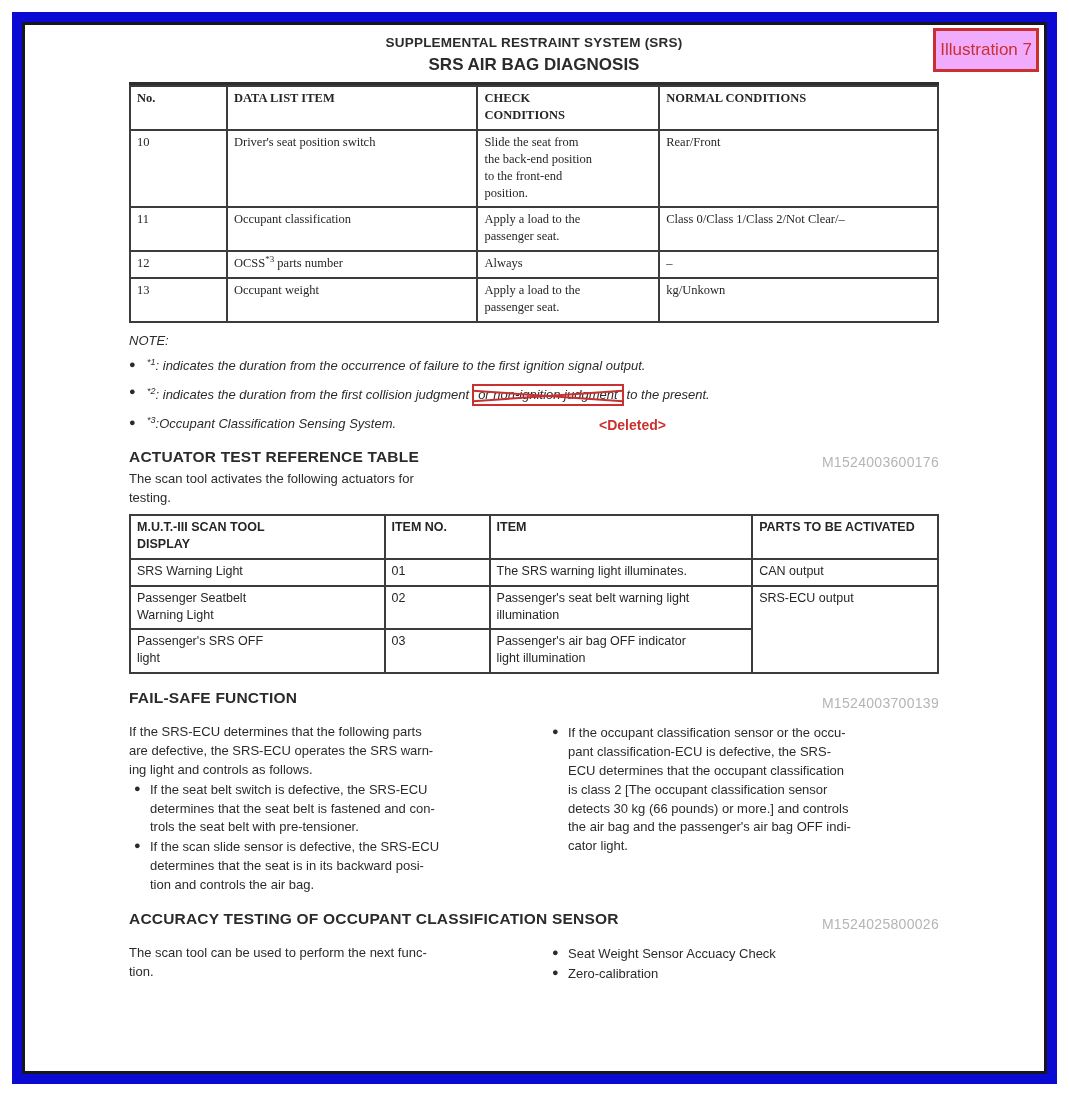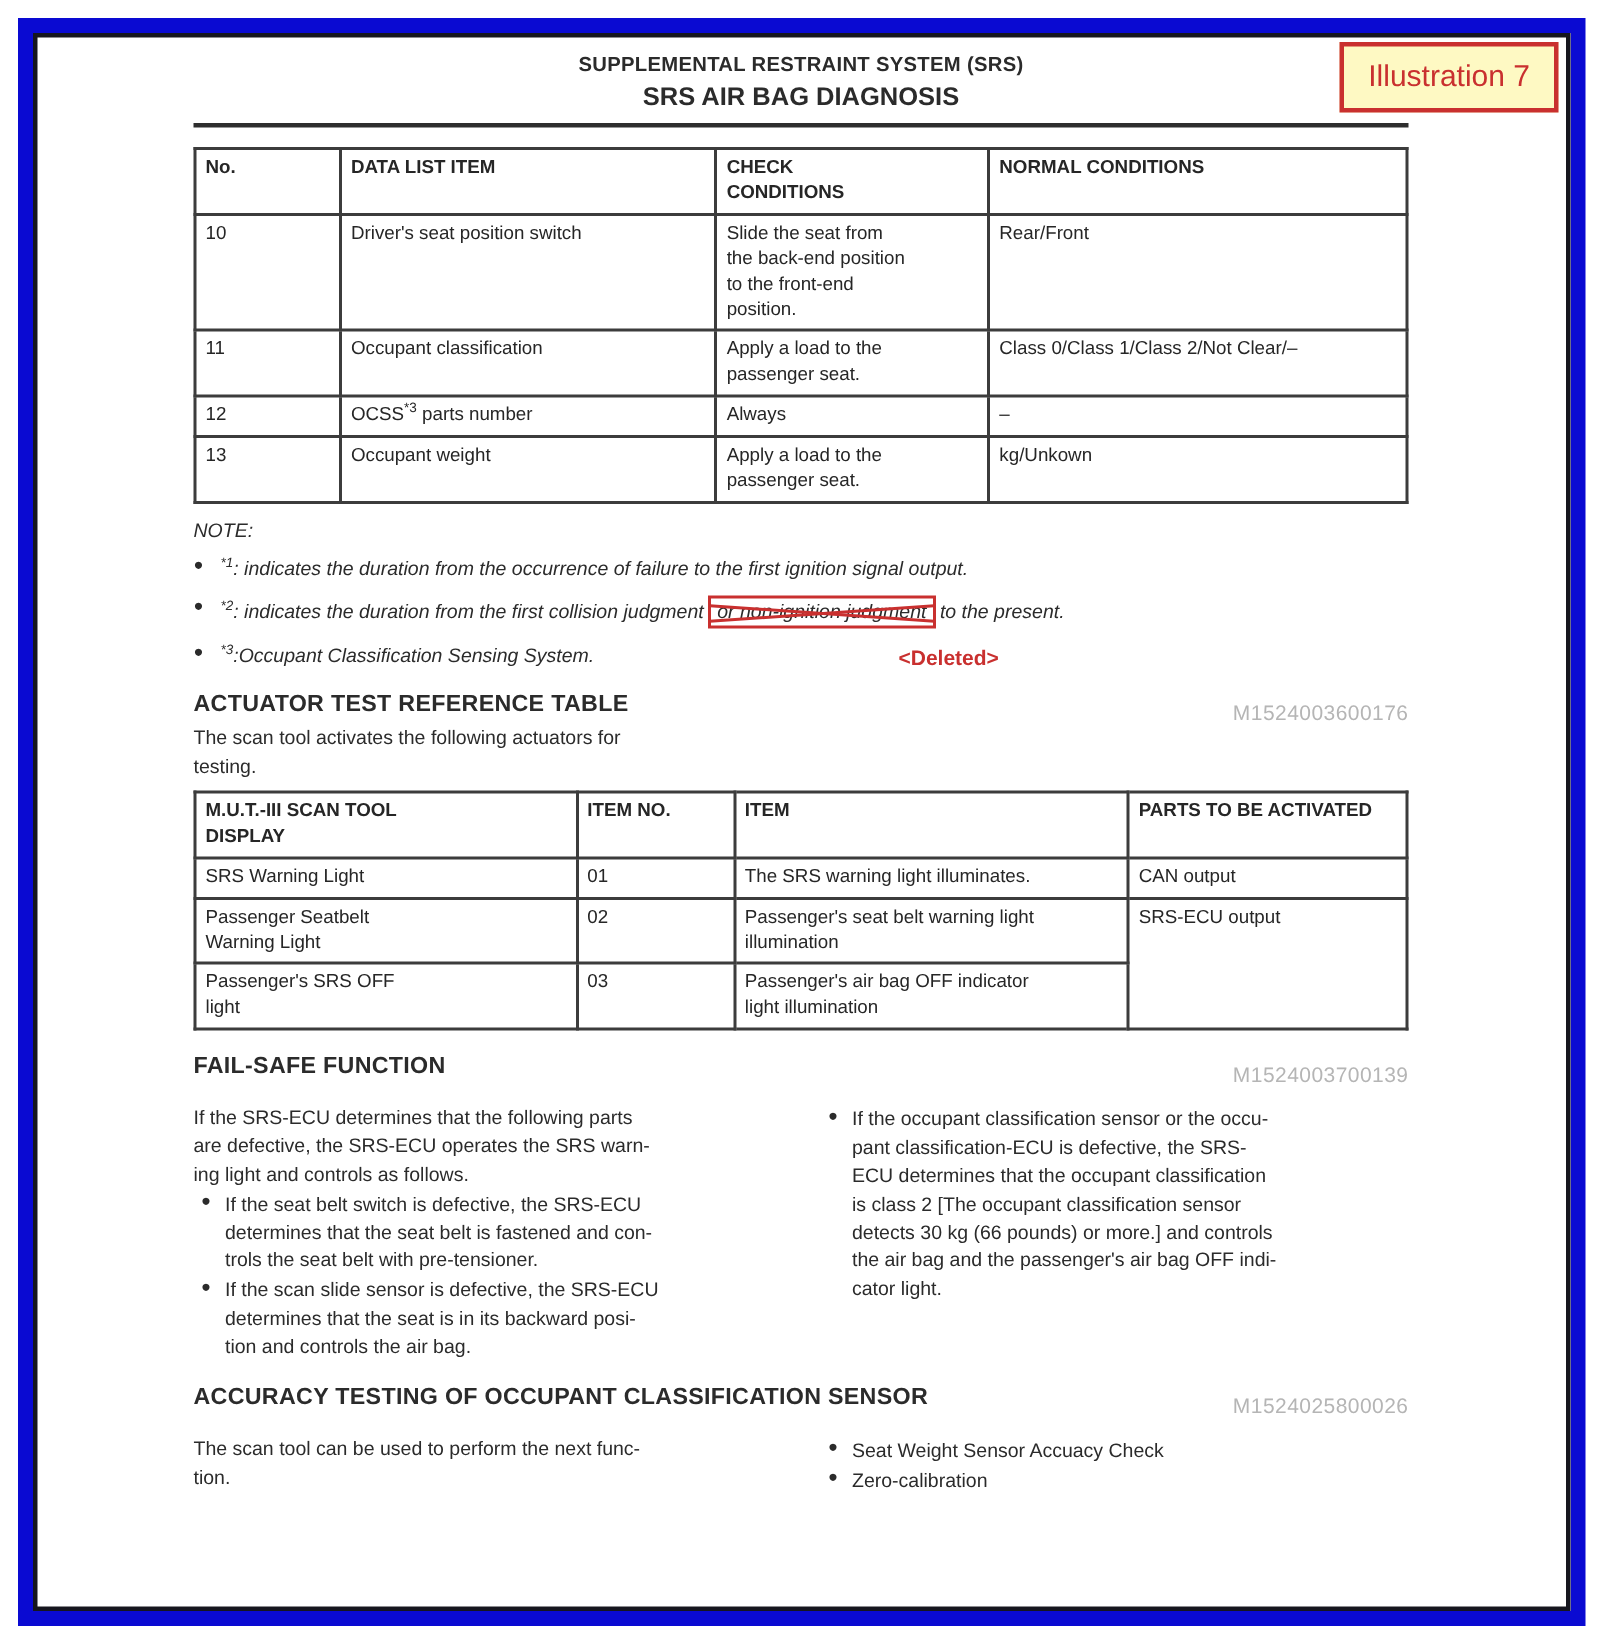--- a/index.html
+++ b/index.html
@@ -11,35 +11,35 @@
   .frame{
     position:absolute;left:12px;top:12px;width:1045px;height:1072px;
     border:10px solid #0a0ad2;box-sizing:border-box;
   }
   .frame-inner{
     width:100%;height:100%;border:3px solid #16161e;box-sizing:border-box;
     background:#ffffff;position:relative;
   }
   .badge{
     position:absolute;top:3px;right:5px;border:3px solid #c9302f;
-    padding:9px 16px;color:#c9302f;font-size:20px;background:#fef9c3;
+    padding:9px 4px;color:#c9302f;font-size:17px;background:#f0abfc;
   }
   .doc{position:absolute;left:104px;top:10px;width:810px;}
   .title-block{text-align:center;line-height:1.25;}
   .title-main{font-size:13.5px;font-weight:bold;letter-spacing:.2px;}
   .title-sub{font-size:17px;font-weight:bold;margin-top:2px;}
   .rule{height:3px;background:#2e2e2e;margin-top:7px;}
 
   table{border-collapse:collapse;width:100%;font-size:12.5px;color:#262626;}
   td,th{
     border:2px solid #3c3c3c;padding:3px 6px 5px;vertical-align:top;
     text-align:left;white-space:pre-line;line-height:1.35;
   }
   th{font-weight:bold;}
-  .tbl1{margin-top:13px;}
+  .tbl1{font-family:Liberation Serif, serif;}
   .tbl1 .c-no{width:12%;}
   .tbl1 .c-item{width:31%;}
   .tbl1 .c-check{width:22.5%;}
   .tbl2{margin-top:6px;}
   .tbl2 .c-disp{width:31.5%;}
   .tbl2 .c-itemno{width:13%;}
   .tbl2 .c-item{width:32.5%;}
   sup{font-size:9px;vertical-align:super;line-height:0;}
 
   .note{font-style:italic;font-size:13px;margin-top:10px;}

